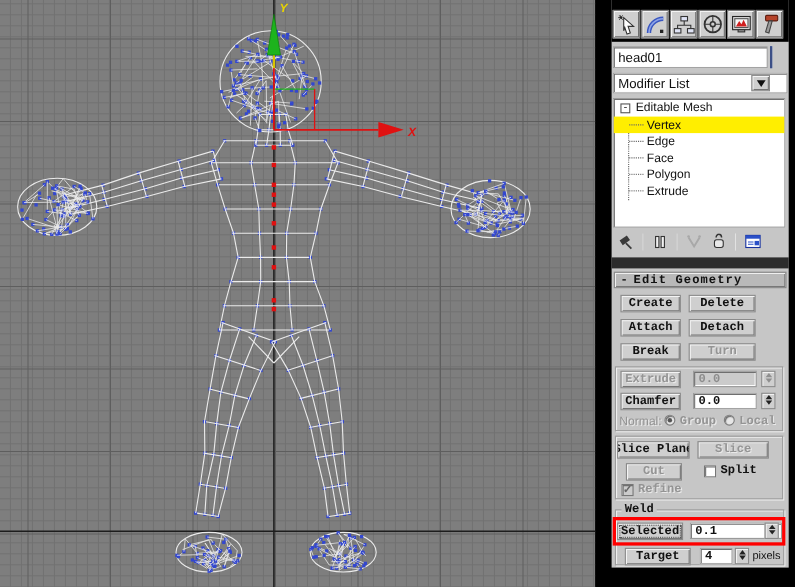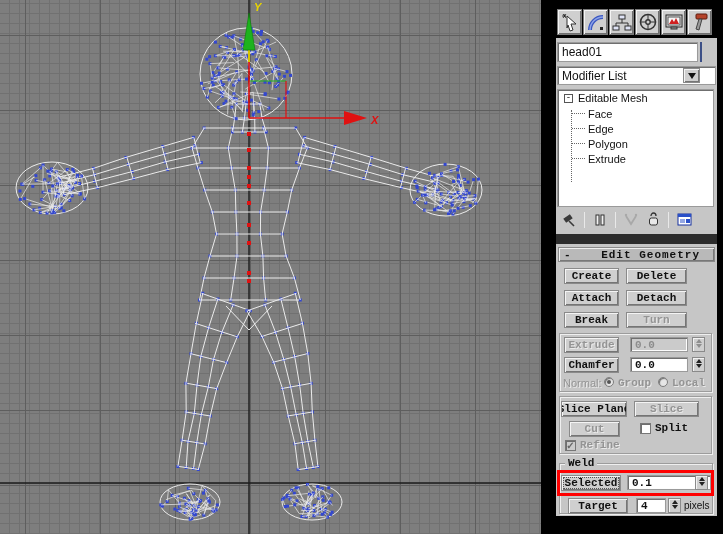--- a/index.html
+++ b/index.html
@@ -64,21 +64,21 @@
   .tool { width:22px; height:18px; display:flex; align-items:center; justify-content:center; }
 
   .divider { position:absolute; left:0; top:234px; width:161px; height:10px; background:#2c2c2c; }
 
   .rollout-header { position:absolute; left:2px; top:247px; width:157px; height:15px;
     background:#b9b9b9; border:1px solid #8a8a8a;
     box-shadow:inset 1px 1px 0 #efefef, inset -1px -1px 0 #787878;
     display:flex; align-items:center;
     font:bold 11px "Liberation Mono", monospace; color:#111; }
   .rollout-minus { margin-left:5px; width:12px; }
-  .rollout-title { flex:1; text-align:right; letter-spacing:1px; padding-right:14px; }
+  .rollout-title { flex:1; text-align:left; letter-spacing:1px; padding-right:14px; }
 
   .btn { position:absolute; height:16px;
     background:#cfcfcf; border:1px solid #8a8a8a;
     box-shadow:inset 1px 1px 0 #f4f4f4, inset -1px -1px 0 #757575;
     font:bold 11px "Liberation Mono", monospace; color:#111;
     display:flex; align-items:center; justify-content:center;
     overflow:hidden; white-space:nowrap; }
   .btn.disabled { color:#949494; text-shadow:1px 1px 0 #e9e9e9; }
   .btn.focused { outline:1px dotted #555; outline-offset:-3px; }
 
@@ -1041,25 +1041,28 @@
         <div class="dd-arrow"></div>
       </div>
     </div>
 
     <div class="stack-list">
       <div class="stack-root">
         <span class="minus-box">-</span>
         <span>Editable Mesh</span>
       </div>
       <div class="tree-line"></div>
+      <div class="stack-row selected">
+        <span>Vertex</span>
+      </div>
+      <div class="stack-row">
+        <span>Edge</span>
+      </div>
       <div class="stack-row">
         <span>Face</span>
-      </div>
-      <div class="stack-row">
-        <span>Edge</span>
       </div>
       <div class="stack-row">
         <span>Polygon</span>
       </div>
       <div class="stack-row">
         <span>Extrude</span>
       </div>
     </div>
 
     <div class="stack-toolbar">

